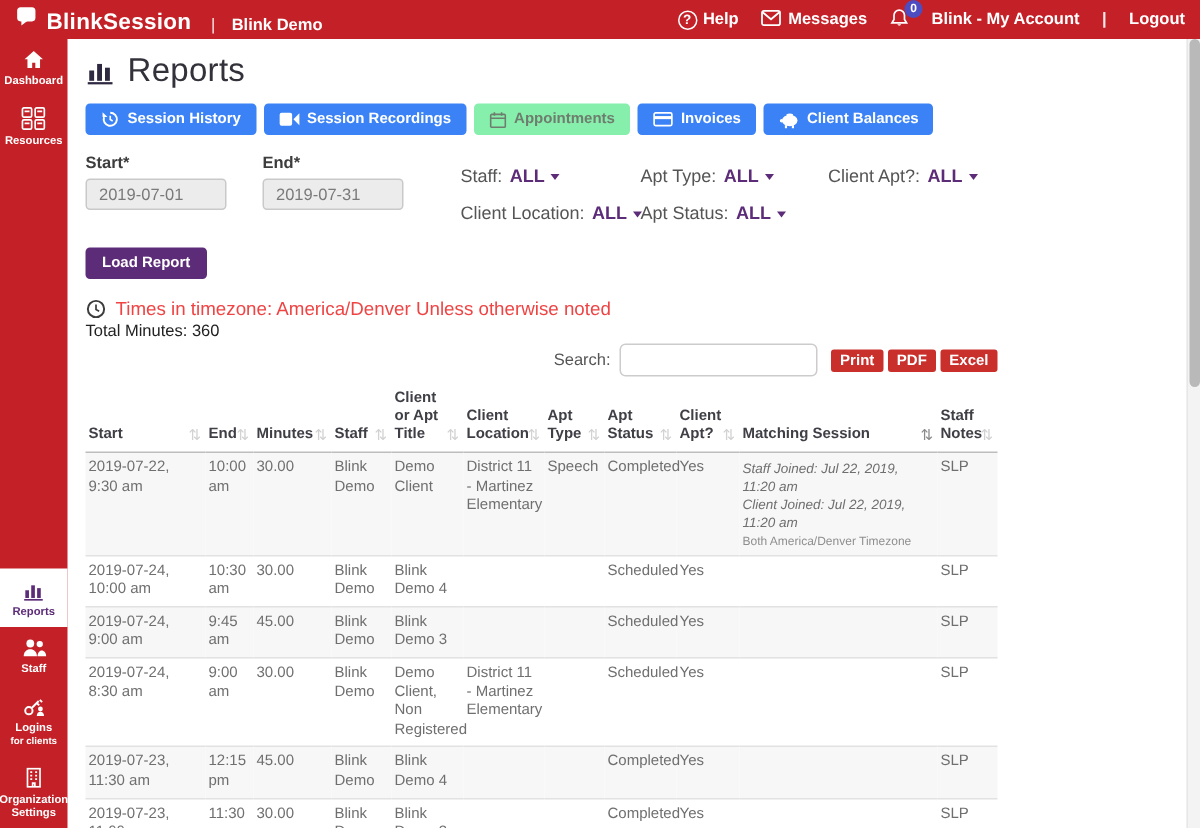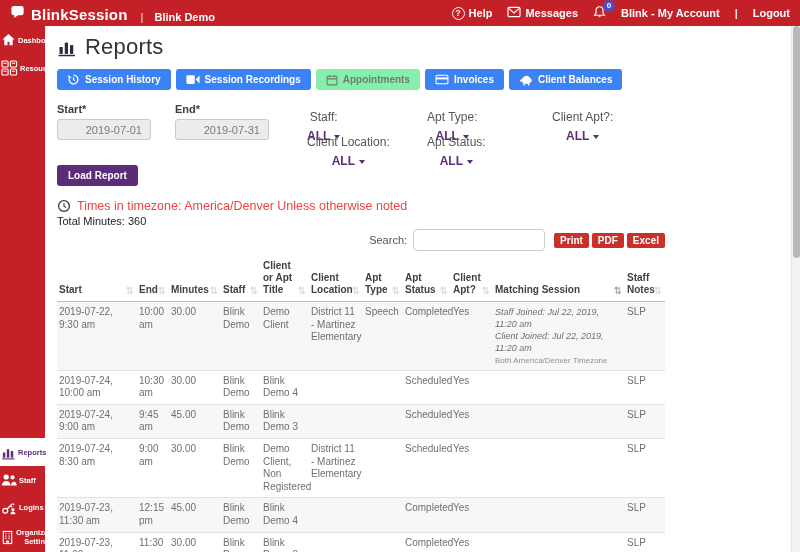--- a/index.html
+++ b/index.html
@@ -36,21 +36,21 @@
   .pipe { opacity: .9; }
   
   .sidebar {
     position: absolute; top: 26px; left: 0; bottom: 0; width: 45px;
     background: #c32127; color: #fff;
     display: flex; flex-direction: column; align-items: center;
     z-index: 4;
   }
   .sb-item {
     width: 100%; text-align: center; padding: 7px 1px 6px; cursor: pointer;
-    display: flex; align-items: center; gap: 2px;
+    display: flex; flex-direction: column; align-items: center; gap: 2px;
   }
   .sb-item .icon svg { display: block; }
   .sb-label { font-size: 7.5px; font-weight: bold; line-height: 1.2; }
   .sb-sublabel { font-size: 6.5px; font-weight: bold; line-height: 1.1; }
   .sb-item.active { background: #fff; color: #5d2c78; }
   .sb-spacer { flex: 1; }
   
   .main {
     position: absolute; top: 26px; left: 45px; right: 0; bottom: 0;
     padding: 6px 14px 0 12px; overflow: hidden; background: #fff;
@@ -66,23 +66,23 @@
     padding: 4px 10px; display: flex; align-items: center; gap: 5px; cursor: pointer;
   }
   .tab .icon { display: flex; }
   .tab.active { background: #86efac; color: #6e7d6e; }
   
   .filters { position: relative; height: 54px; margin-bottom: 8px; }
   .f-abs { position: absolute; }
   .f-field label { display: block; font-size: 11px; font-weight: bold; color: #3d3d3d; margin-bottom: 4px; }
   .f-field input {
     width: 94px; height: 21px; background: #ececec; border: 1px solid #c9c9c9; border-radius: 3px;
-    font-family: inherit; font-size: 11px; color: #7a7a7a; padding: 0 8px; text-align: right;
-  }
-  .f-select { font-size: 12px; color: #555; display: flex; align-items: center; gap: 5px; flex-direction: column; }
+    font-family: inherit; font-size: 11px; color: #7a7a7a; padding: 0 8px;
+  }
+  .f-select { font-size: 12px; color: #555; display: flex; align-items: center; gap: 5px; }
   .f-value { color: #5d2c78; font-weight: bold; cursor: pointer; display: flex; align-items: center; gap: 4px; }
   .caret {
     display: inline-block; width: 0; height: 0;
     border-left: 3.5px solid transparent; border-right: 3.5px solid transparent;
     border-top: 4.5px solid #5d2c78; margin-top: 1px;
   }
   .load-btn {
     background: #5d2c78; color: #fff; border: none; border-radius: 3px;
     font-family: inherit; font-size: 10px; font-weight: bold; padding: 5px 11px; cursor: pointer;
     margin-bottom: 13px; display: inline-block;

